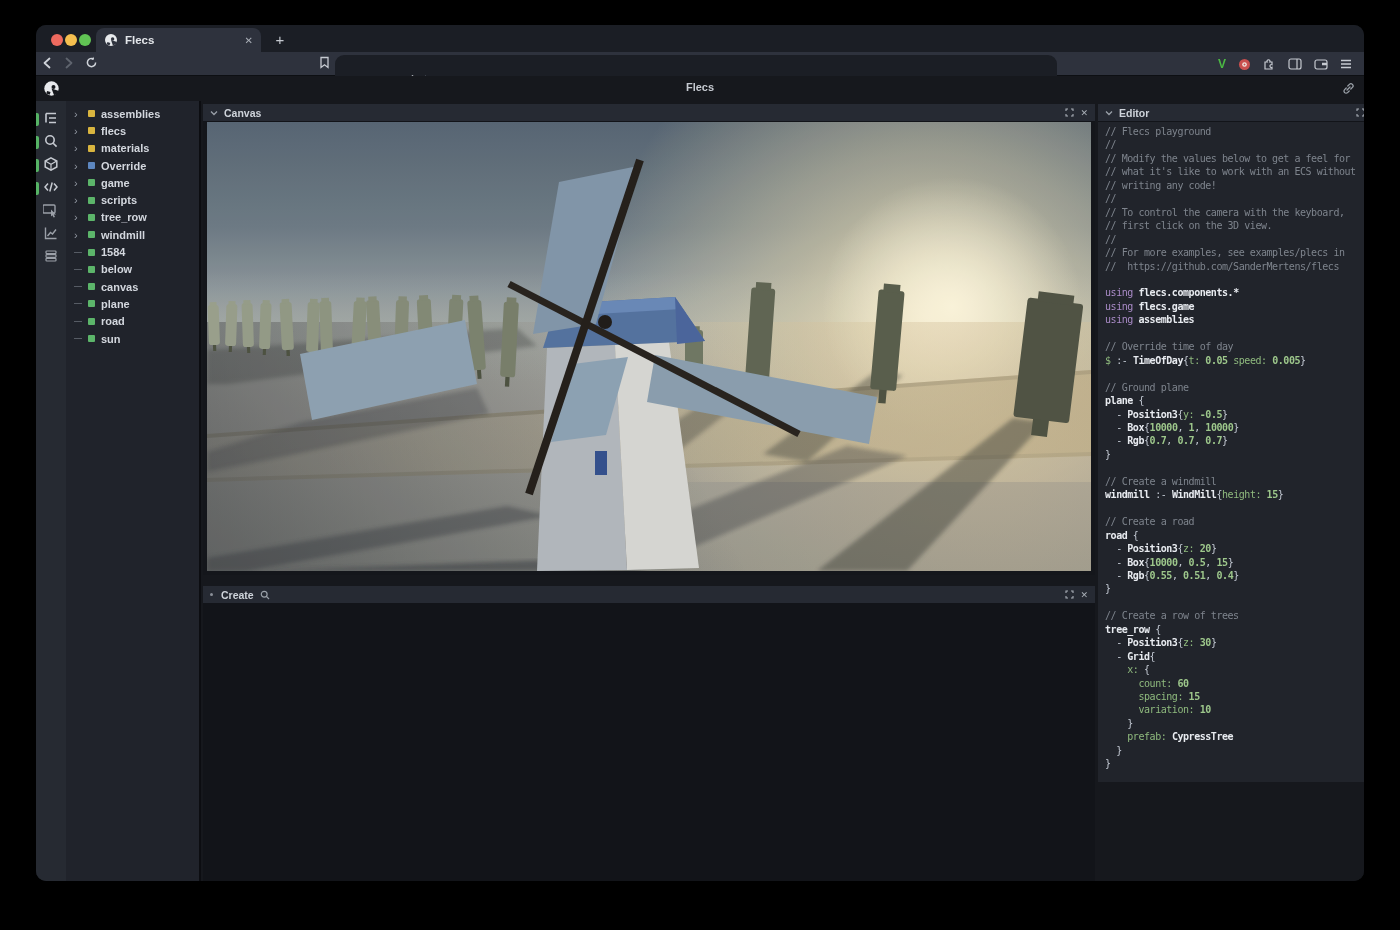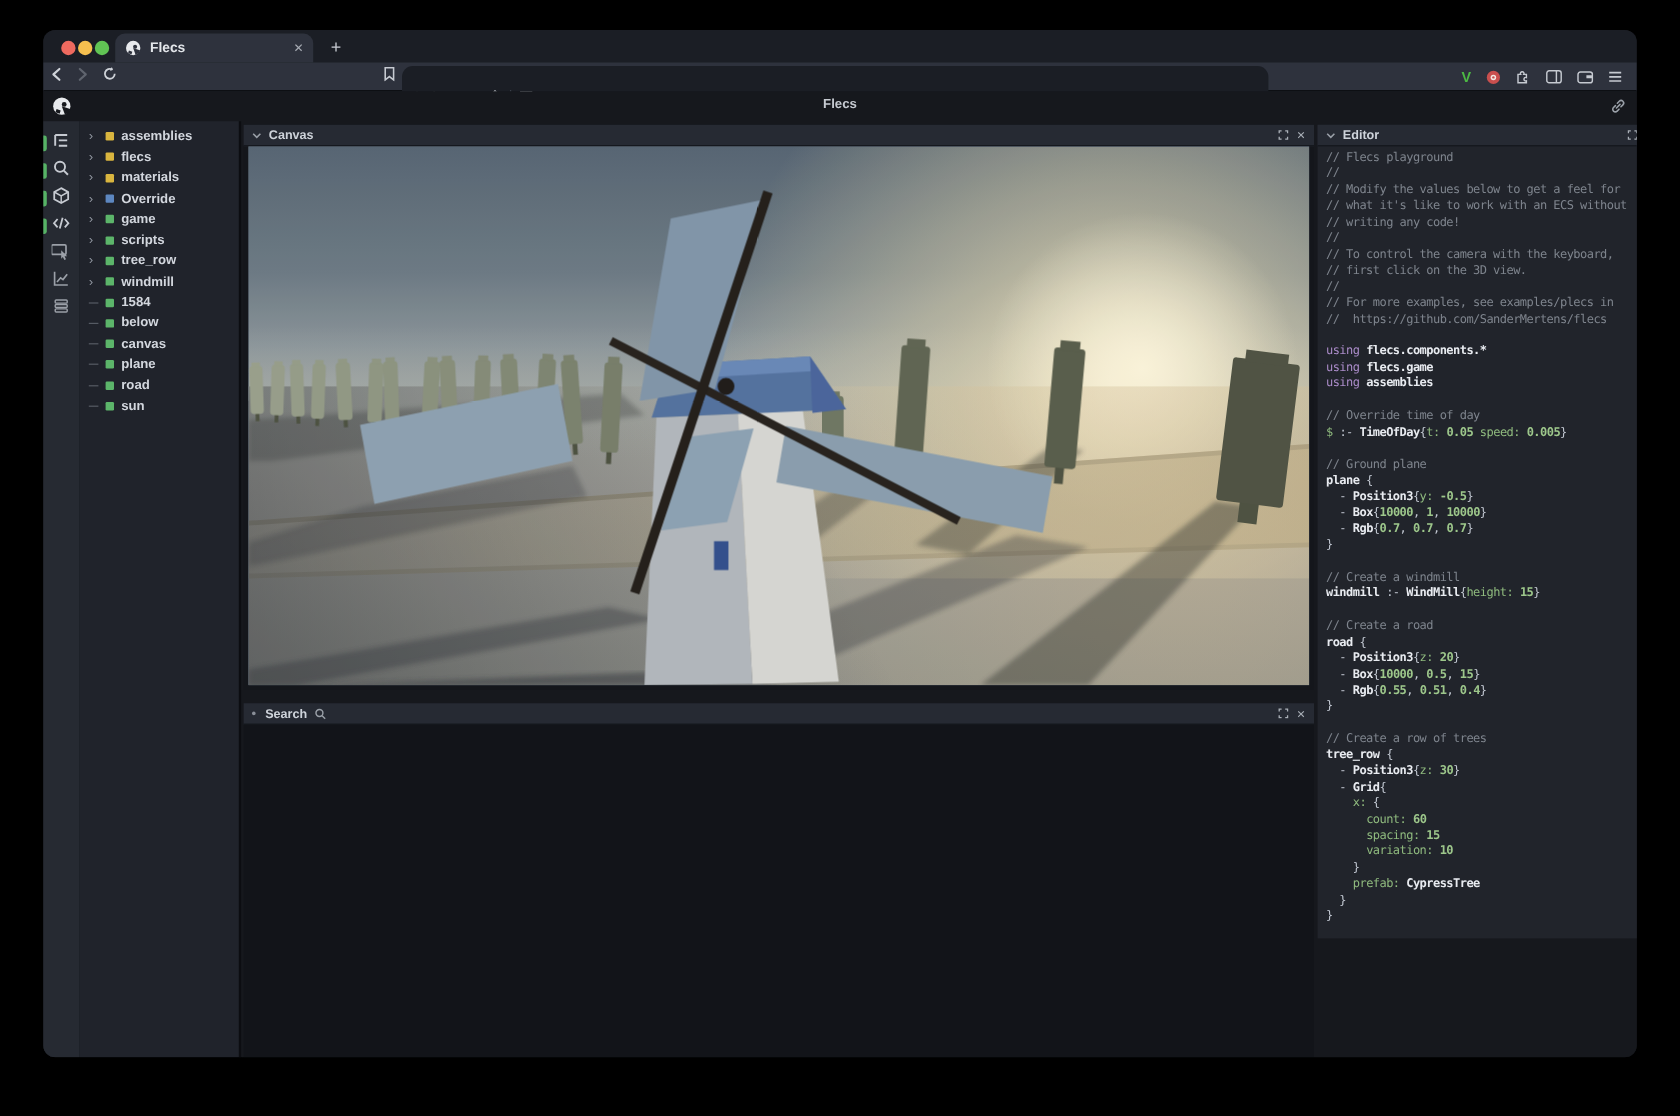--- a/index.html
+++ b/index.html
@@ -468,21 +468,21 @@
             <circle cx="398" cy="200" r="7" fill="#1b1713"></circle>
           </g>
           <rect x="0" y="0" width="884" height="449" fill="#9aa0a0" opacity="0.05"></rect>
         </svg>
       </div>
     </div>
 
     <div class="search-panel">
       <div class="panel-h">
         <span class="sdot"></span>
-        <span class="panel-title">Search</span>
+        <span class="panel-title">Create</span>
         <svg width="10" height="10" viewBox="0 0 10 10">
             <circle cx="4.2" cy="4.2" r="2.9" fill="none" stroke="#9aa0a8" stroke-width="1.2"></circle>
             <line x1="6.4" y1="6.4" x2="9" y2="9" stroke="#9aa0a8" stroke-width="1.2"></line>
           </svg>
         <span class="ph-spacer"></span>
         <svg width="9" height="9" viewBox="0 0 9 9">
             <path d="M1,3 V1 H3 M6,1 H8 V3 M8,6 V8 H6 M3,8 H1 V6" fill="none" stroke="#aab0b8" stroke-width="1.1"></path>
           </svg>
         <span class="ph-x">✕</span>
       </div>

